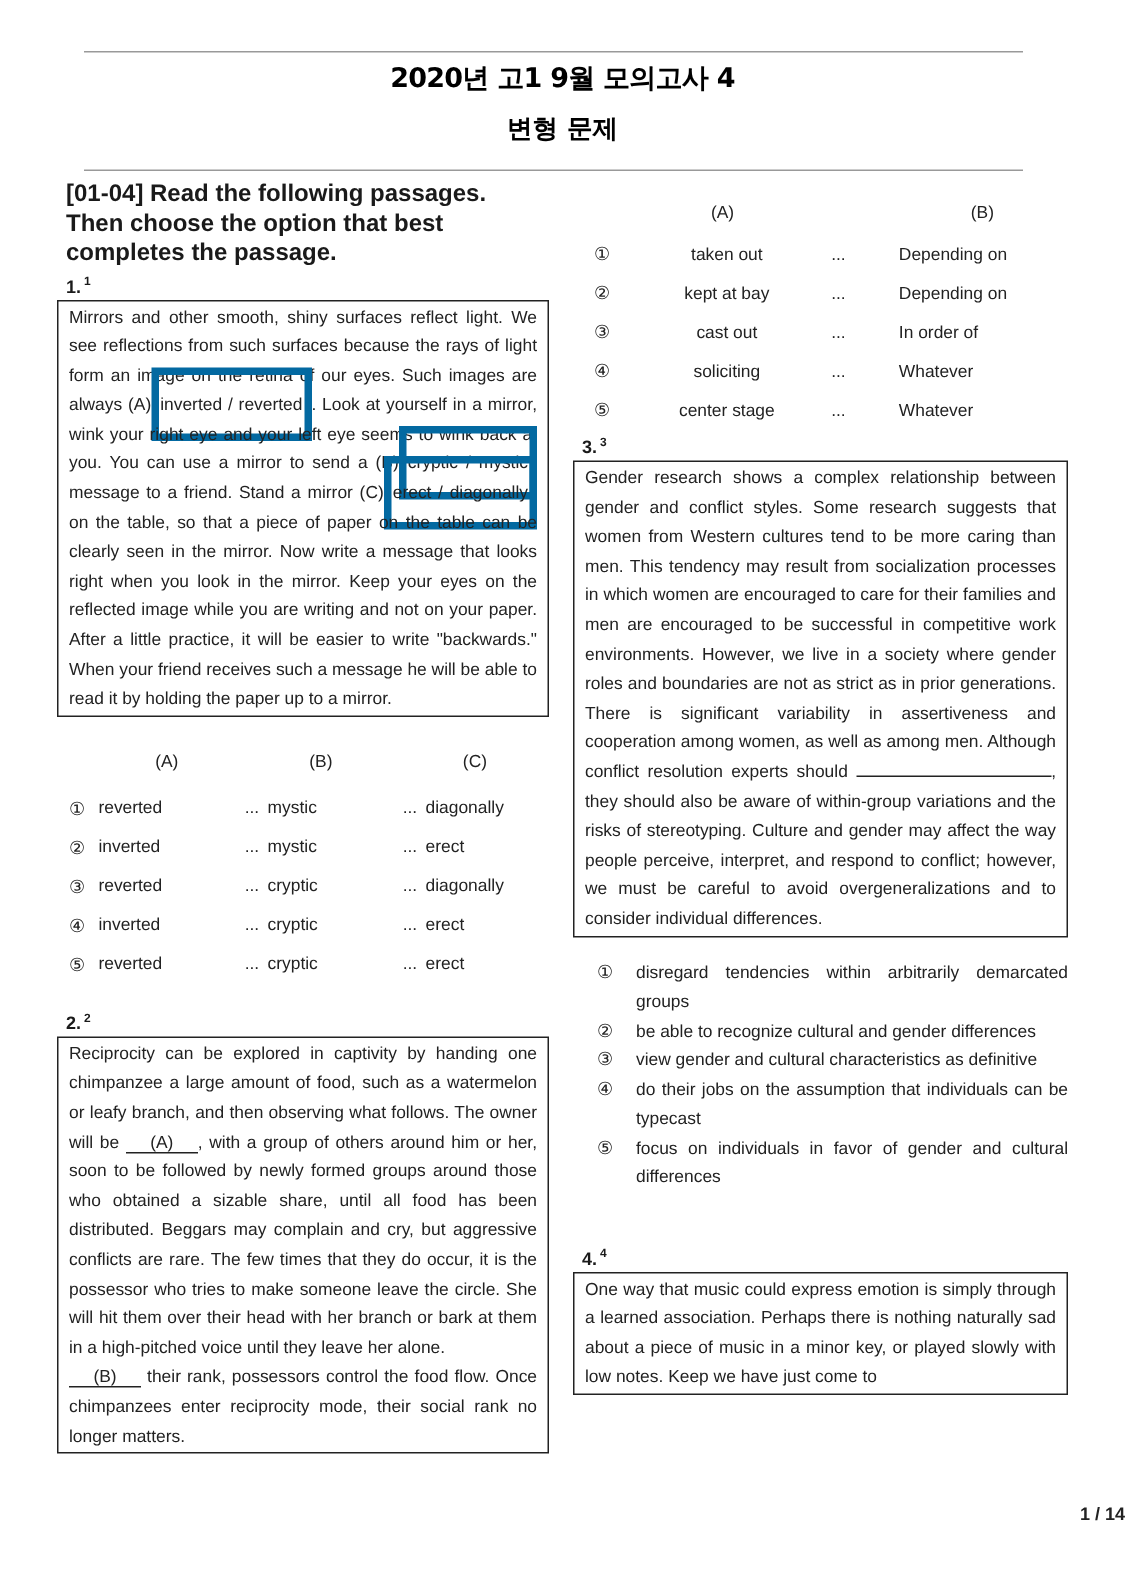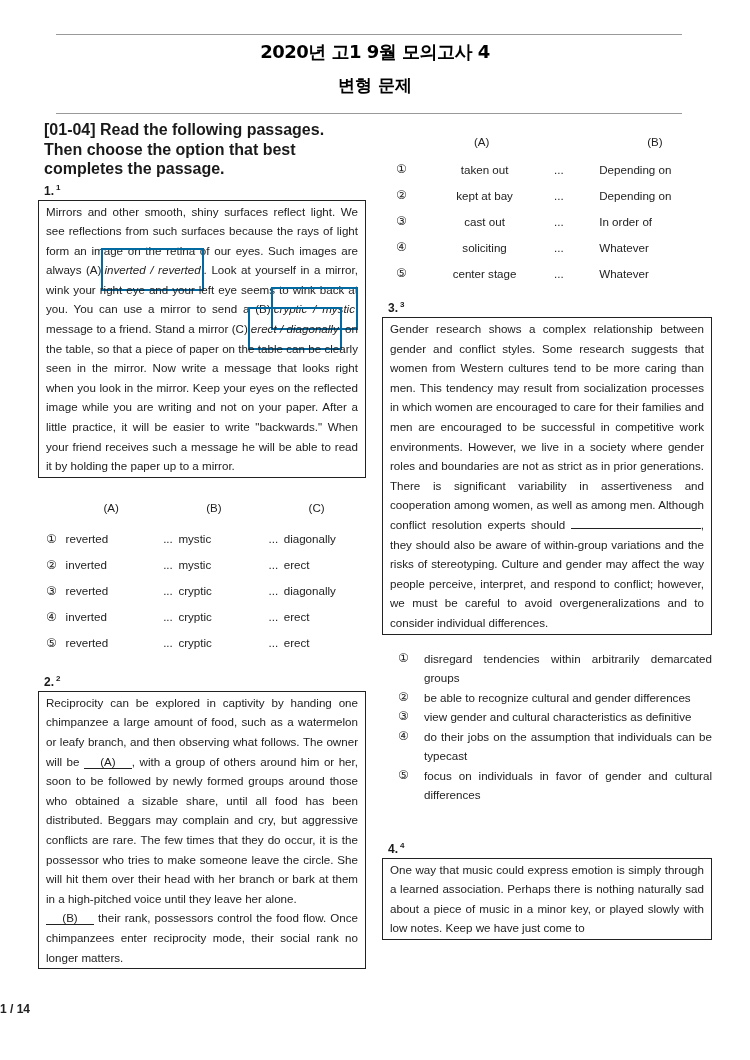--- a/index.html
+++ b/index.html
@@ -25,21 +25,21 @@
   .col.right { left: 382px; width: 330px; }
 
   .instr { font-weight: bold; font-size: 16px; line-height: 19.5px; margin: 2px 0 0 6px; width: 318px; }
   .qnum { font-weight: bold; font-size: 12px; line-height: 18px; margin-left: 6px; }
   .qnum sup { font-size: 8px; vertical-align: 5px; margin-left: 2px; }
 
   .passage {
     border: 1px solid #222; padding: 1px 7px 1px 7px;
     font-size: 11.6px; line-height: 19.6px; text-align: justify; color: #222;
   }
-  .boxed { border: 2px solid #0369a1; padding: 13px 1px; font-style: italic; }
+  .boxed { border: 5px solid #0369a1; padding: 13px 1px; }
   .blank { display: inline-block; border-bottom: 1px solid #222; text-align: center; line-height: 13px; }
   .blank.a { width: 48px; }
   .blank.b { width: 48px; }
   .blank.long { width: 130px; }
 
   .opt-head { display: flex; font-size: 11.6px; color: #222; }
   .opt-row { display: flex; font-size: 11.6px; color: #222; height: 26px; align-items: center; }
   .circ { display: inline-block; width: 16px; font-size: 12px; }
   .c3-a { width: 100px; }
   .c3-b { width: 108px; }
@@ -54,21 +54,21 @@
   .q2 .c2-a { width: 148px; text-align: center; }
   .q2 .c2-dots { width: 48px; }
   .q2 .c2-b { width: 120px; }
 
   .q3opts { margin-top: 14px; margin-left: 16px; font-size: 11.6px; color: #222; }
   .q3opt { display: flex; line-height: 19.5px; }
   .q3opt .circ { width: 26px; flex: none; }
   .q3opt .txt { flex: 1; text-align: justify; }
 
   .pager {
-    position: absolute; top: 1002px; left: 0; width: 750px; text-align: left;
+    position: absolute; top: 1002px; left: 0; width: 750px; text-align: right;
     font-weight: bold; font-size: 12px; color: #222;
   }
 </style>
 </head>
 <body>
 
 <div class="rule top"></div>
 <div class="title">2020년 고1 9월 모의고사 4</div>
 <div class="subtitle">변형 문제</div>
 <div class="rule bottom"></div>
@@ -159,21 +159,21 @@
         </div>
         <div class="opt-row">
           <span class="circ">⑤</span>
           <span class="c2-a" style="padding-left:4px">center stage</span>
           <span class="c2-dots">...</span>
           <span class="c2-b">Whatever</span>
         </div>
       </div>
   </div>
 
-  <div class="qnum" style="margin-top:10px"><span>3.</span><sup>3</sup></div>
+  <div class="qnum" style=""><span>3.</span><sup>3</sup></div>
   <div class="passage"><span>Gender research shows a complex relationship between gender and conflict styles. Some research suggests that women from Western cultures tend to be more caring than men. This tendency may result from socialization processes in which women are encouraged to care for their families and men are encouraged to be successful in competitive work environments. However, we live in a society where gender roles and boundaries are not as strict as in prior generations. There is significant variability in assertiveness and cooperation among women, as well as among men. Although conflict resolution experts should </span><span class="blank long"></span><span>, they should also be aware of within-group variations and the risks of stereotyping. Culture and gender may affect the way people perceive, interpret, and respond to conflict; however, we must be careful to avoid overgeneralizations and to consider individual differences.</span></div>
 
   <div class="q3opts" id="q3-opts">
       <div class="q3opt">
         <span class="circ">①</span>
         <span class="txt">disregard tendencies within arbitrarily demarcated groups</span>
       </div>
       <div class="q3opt">
         <span class="circ">②</span>
         <span class="txt">be able to recognize cultural and gender differences</span>

